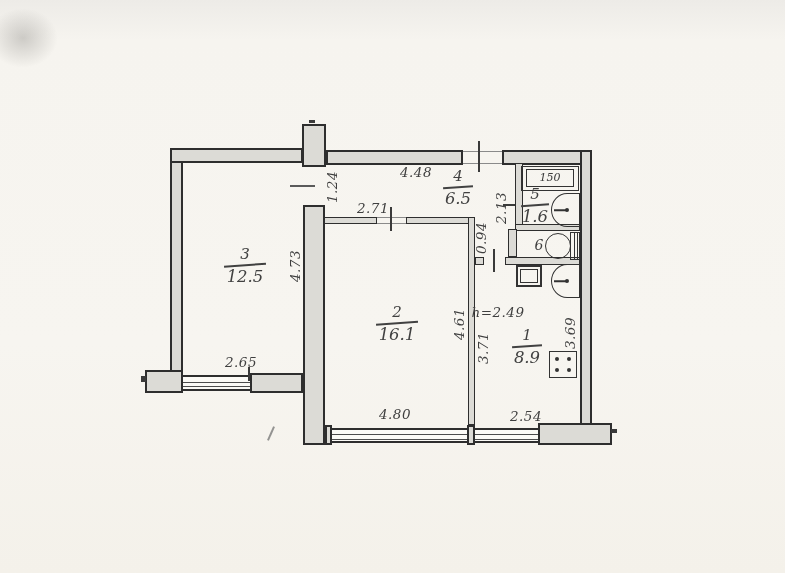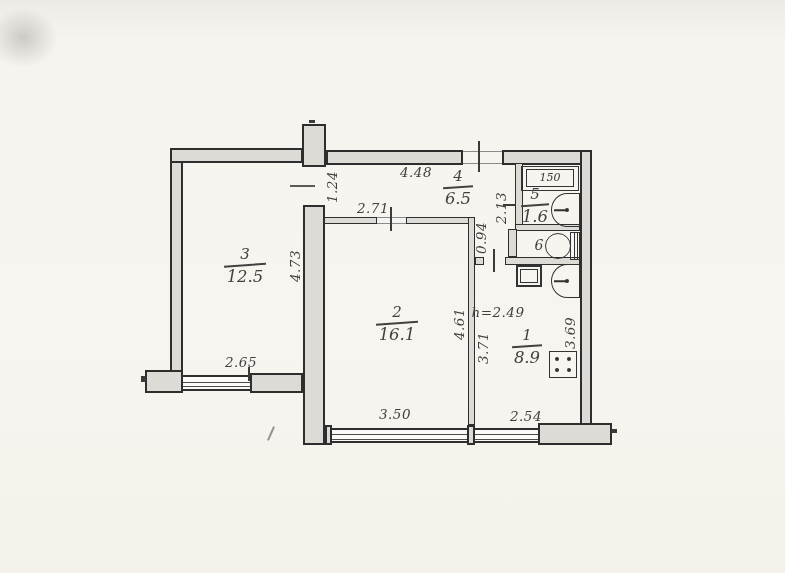--- a/index.html
+++ b/index.html
@@ -122,21 +122,21 @@
   <div class="hdim" style="left:416px;top:172px;">4.48</div>
   <div class="vdim" style="left:332px;top:187px;">1.24</div>
   <div class="hdim" style="left:373px;top:208px;">2.71</div>
   <div class="vdim" style="left:501px;top:208px;">2.13</div>
   <div class="vdim" style="left:481px;top:238px;">0.94</div>
   <div class="vdim" style="left:295px;top:266px;">4.73</div>
   <div class="hdim" style="left:241px;top:362px;">2.65</div>
   <div class="vdim" style="left:459px;top:324px;">4.61</div>
   <div class="vdim" style="left:483px;top:348px;">3.71</div>
   <div class="vdim" style="left:570px;top:333px;">3.69</div>
-  <div class="hdim" style="left:395px;top:414px;">3.50</div>
+  <div class="hdim" style="left:395px;top:414px;">4.80</div>
   <div class="hdim" style="left:526px;top:416px;">2.54</div>
   <div class="hdim" style="left:498px;top:296px;margin-top:16px;">h=2.49</div>
 
   <div class="frac" style="left:245px;top:266px;">
     <div class="num">3</div>
     <div class="bar" style="width:42px;"></div>
     <div class="area">12.5</div>
   </div>
   <div class="frac" style="left:397px;top:324px;">
     <div class="num">2</div>

